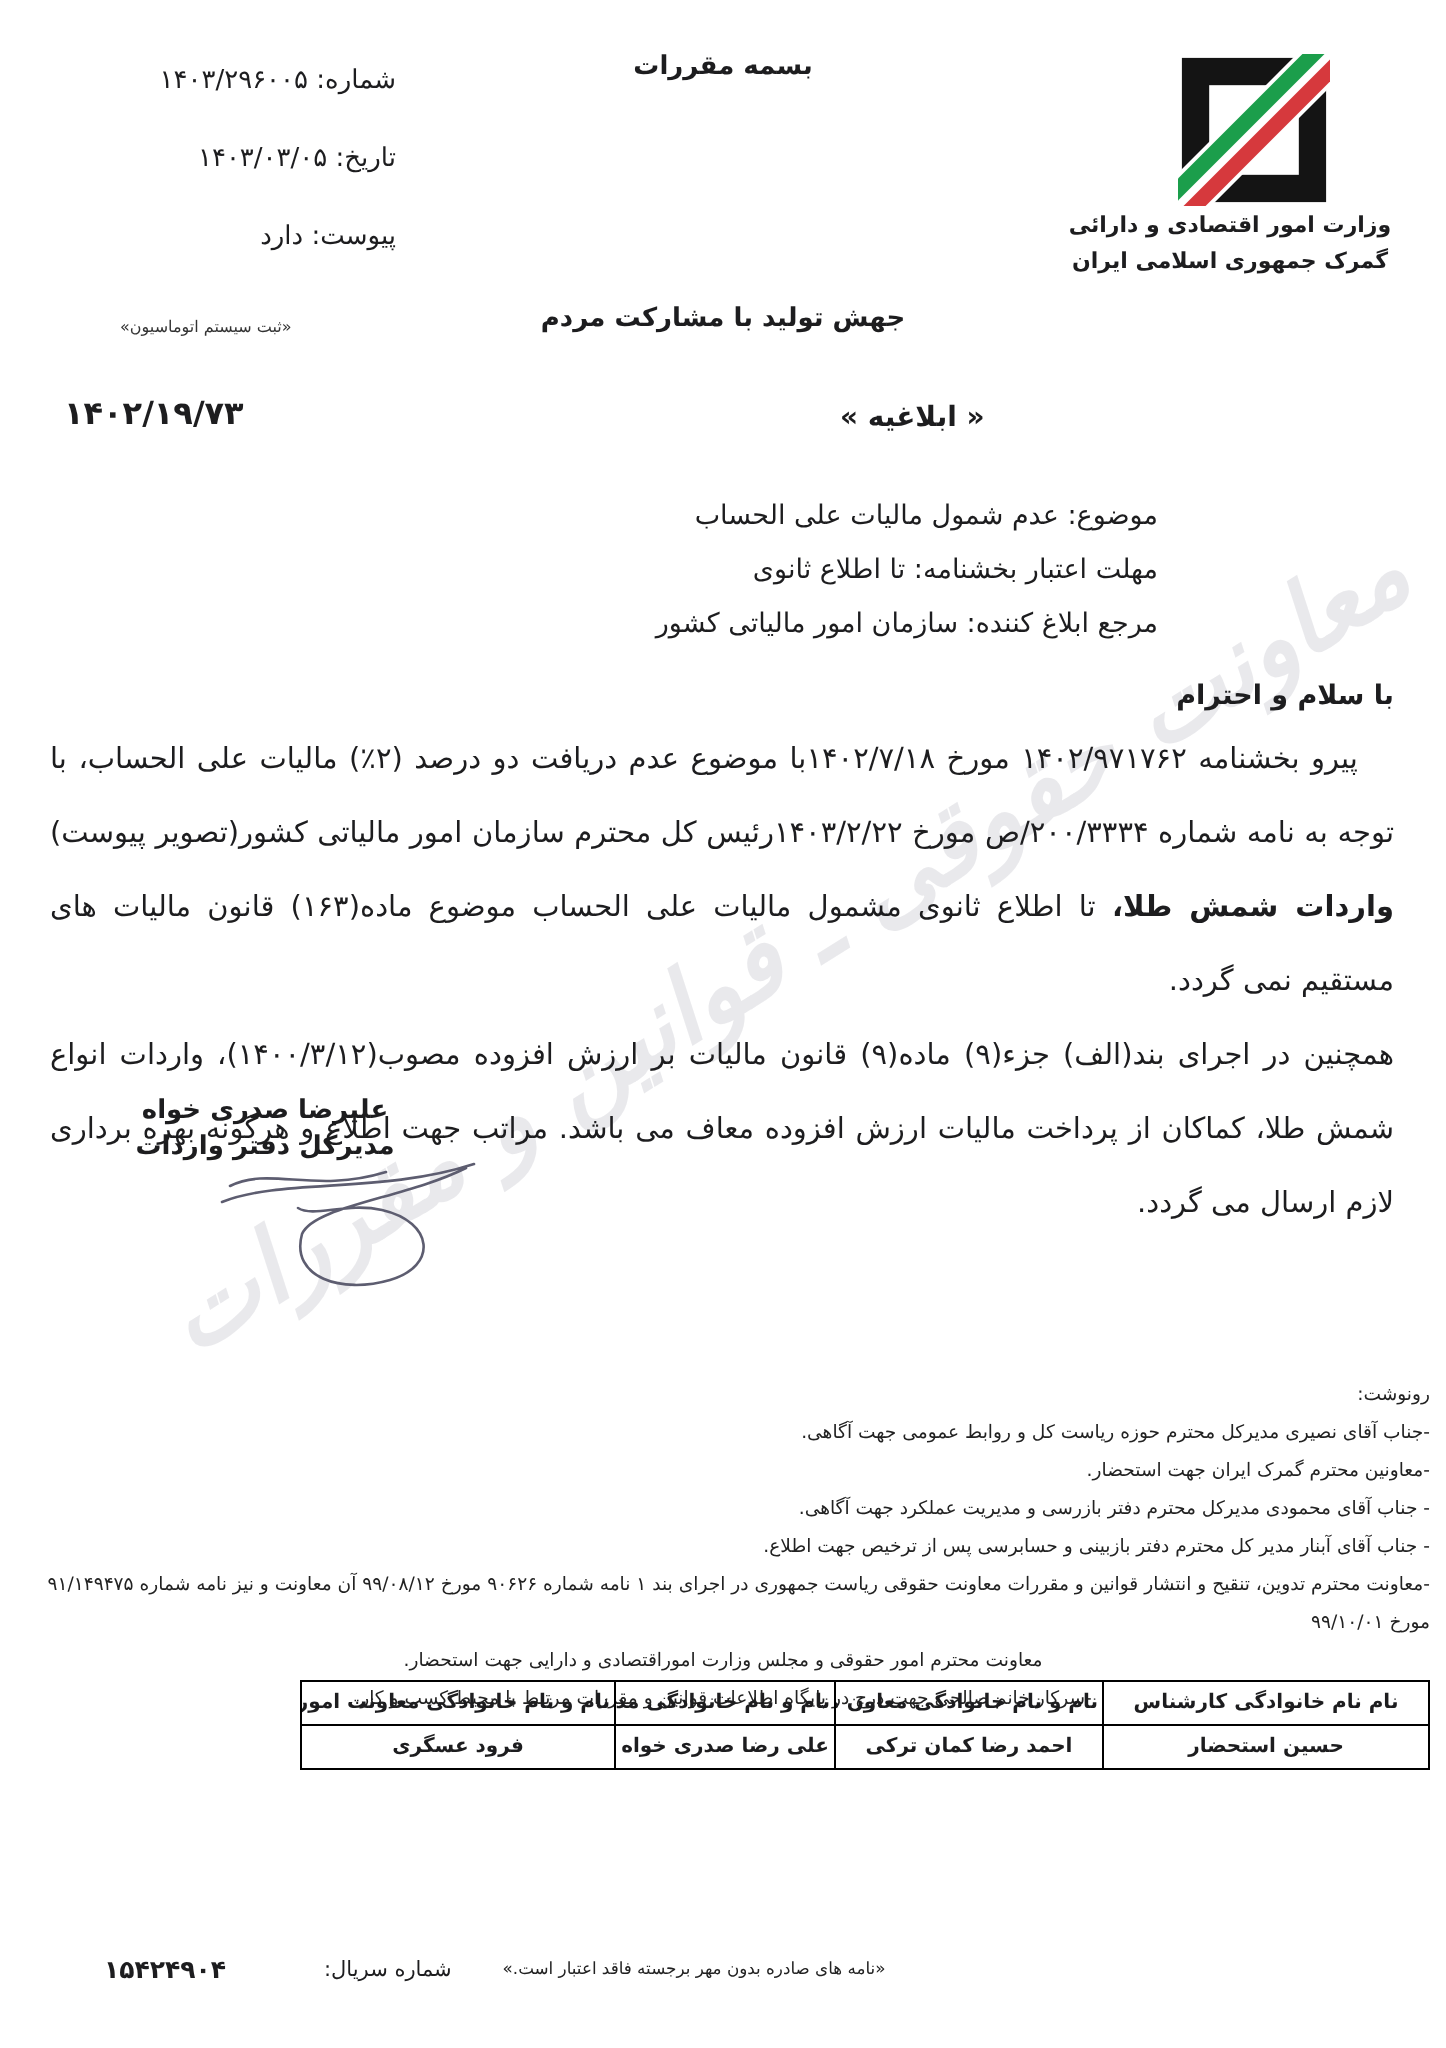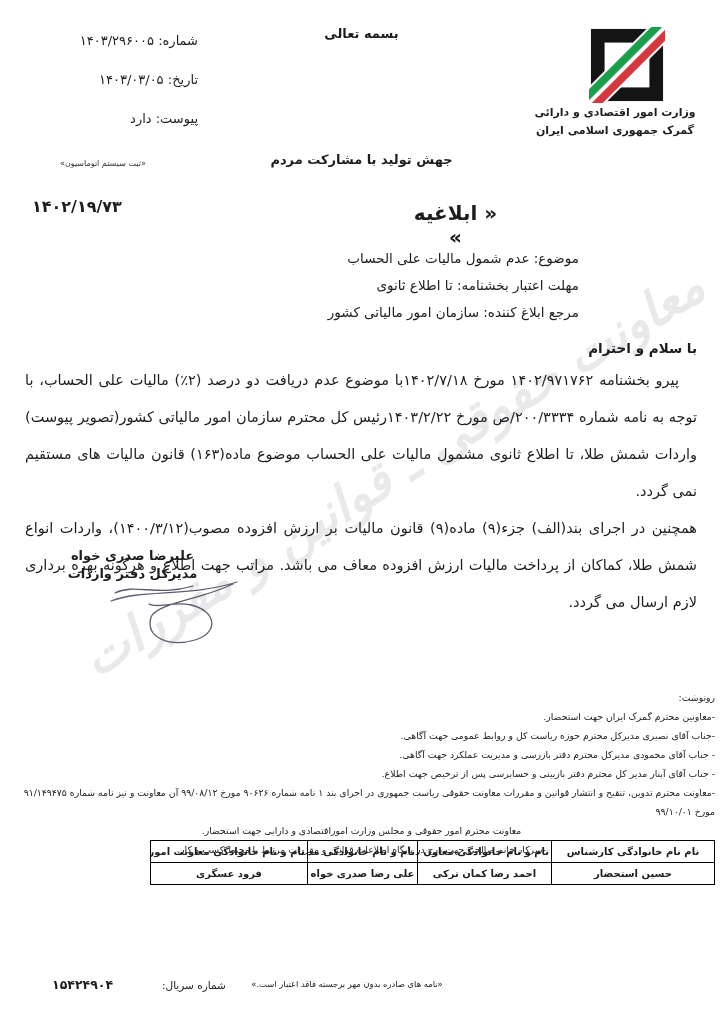--- a/index.html
+++ b/index.html
@@ -22,33 +22,33 @@
   .bismillah{position:absolute;top:26px;left:0;width:723px;text-align:center;
     font-weight:bold;font-size:13px;}
   .slogan{position:absolute;top:152px;left:0;width:723px;text-align:center;
     font-weight:bold;font-size:13px;}
   .headmeta{position:absolute;top:33px;left:30px;width:168px;text-align:right;
     font-size:13px;}
   .headmeta .hline{margin-bottom:24px;white-space:nowrap;}
   .automation{position:absolute;top:159px;left:60px;width:140px;text-align:left;
     font-size:8px;color:#333;}
   
-  .notice-title{position:absolute;top:201px;left:408px;width:95px;text-align:center;
-    font-weight:bold;font-size:20px;}
+  .notice-title{position:absolute;top:201px;left:420px;width:95px;text-align:left;
+    font-weight:bold;font-size:14px;}
   .ref-number{position:absolute;top:197px;left:32px;width:125px;text-align:left;
     direction:ltr;font-weight:bold;font-size:16px;letter-spacing:1px;}
   
   .subject{position:absolute;top:245px;left:337px;width:242px;text-align:right;
     font-weight:normal;font-size:13.5px;line-height:27px;white-space:nowrap;}
   
   .body-block{position:absolute;top:340px;left:25px;width:672px;text-align:right;}
   .salutation{font-weight:bold;font-size:13.5px;margin-bottom:6px;}
   .para{font-size:14.5px;line-height:37px;text-align:justify;margin:0;}
   .para.first{text-indent:18px;}
-  .para b{font-weight:normal;margin-top:28px;}
+  .para b{font-weight:bold;margin-top:28px;}
   
   .sig{position:absolute;top:547px;left:60px;width:145px;text-align:center;
     font-weight:bold;font-size:13px;line-height:18px;}
   .sig-scribble{position:absolute;top:577px;left:105px;width:140px;height:70px;}
   
   .cc{position:absolute;top:688px;left:8px;width:707px;text-align:right;
     font-size:9.3px;line-height:19px;color:#222;}
   .cc .cc-center{text-align:center;}
   
   .sign-table{position:absolute;top:840px;left:150px;border-collapse:collapse;
@@ -76,21 +76,21 @@
       <rect x="-25" y="27" width="128" height="24" fill="#ffffff" transform="rotate(-45 39 39)"></rect>
       <rect x="-25" y="29" width="128" height="8" fill="#1b9e4b" transform="rotate(-45 39 39)"></rect>
       <rect x="-25" y="41" width="128" height="8" fill="#d6393d" transform="rotate(-45 39 39)"></rect>
     </svg>
   </div>
   <div class="ministry">
     <div>وزارت امور اقتصادی و دارائی</div>
     <div>گمرک جمهوری اسلامی ایران</div>
   </div>
 
-  <div class="bismillah">بسمه تعالی</div>
+  <div class="bismillah">بسمه مقررات</div>
   <div class="slogan">جهش تولید با مشارکت مردم</div>
 
   <div class="headmeta">
     <div class="hline">
       <span>شماره:</span>
       <span>۱۴۰۳/۲۹۶۰۰۵</span>
     </div>
     <div class="hline">
       <span>تاریخ:</span>
       <span>۱۴۰۳/۰۳/۰۵</span>
@@ -122,22 +122,22 @@
     <div>مدیرکل دفتر واردات</div>
   </div>
   <div class="sig-scribble">
     <svg width="140" height="70" viewBox="0 0 140 70" xmlns="http://www.w3.org/2000/svg">
       <path d="M10 16 C 30 6, 52 20, 88 9 M6 24 C 36 12, 86 20, 132 5 M128 7 C 98 22, 52 26, 46 40 C 40 62, 66 70, 90 63 C 114 56, 112 34, 86 28 C 68 24, 52 32, 44 27" fill="none" stroke="#5d5d70" stroke-width="1.3" stroke-linecap="round"></path>
     </svg>
   </div>
 
   <div class="cc">
     <div>رونوشت:</div>
+    <div>-جناب آقای نصیری مدیرکل محترم حوزه ریاست کل و روابط عمومی جهت آگاهی.</div>
     <div>-معاونین محترم گمرک ایران جهت استحضار.</div>
-    <div>-جناب آقای نصیری مدیرکل محترم حوزه ریاست کل و روابط عمومی جهت آگاهی.</div>
     <div>- جناب آقای محمودی مدیرکل محترم دفتر بازرسی و مدیریت عملکرد جهت آگاهی.</div>
     <div>- جناب آقای آبنار مدیر کل محترم دفتر بازبینی و حسابرسی پس از ترخیص جهت اطلاع.</div>
     <div>-معاونت محترم تدوین، تنقیح و انتشار قوانین و مقررات معاونت حقوقی ریاست جمهوری در اجرای بند ۱ نامه شماره ۹۰۶۲۶ مورخ ۹۹/۰۸/۱۲ آن معاونت و نیز نامه شماره ۹۱/۱۴۹۴۷۵ مورخ ۹۹/۱۰/۰۱</div>
     <div class="cc-center">معاونت محترم امور حقوقی و مجلس وزارت اموراقتصادی و دارایی جهت استحضار.</div>
     <div class="cc-center">-سرکار خانم صالحی جهت درج در پایگاه اطلاعات قوانین و مقررات مرتبط با محیط کسب و کار.</div>
   </div>
 
   <table class="sign-table">
     <colgroup>
       <col style="width:163px">

